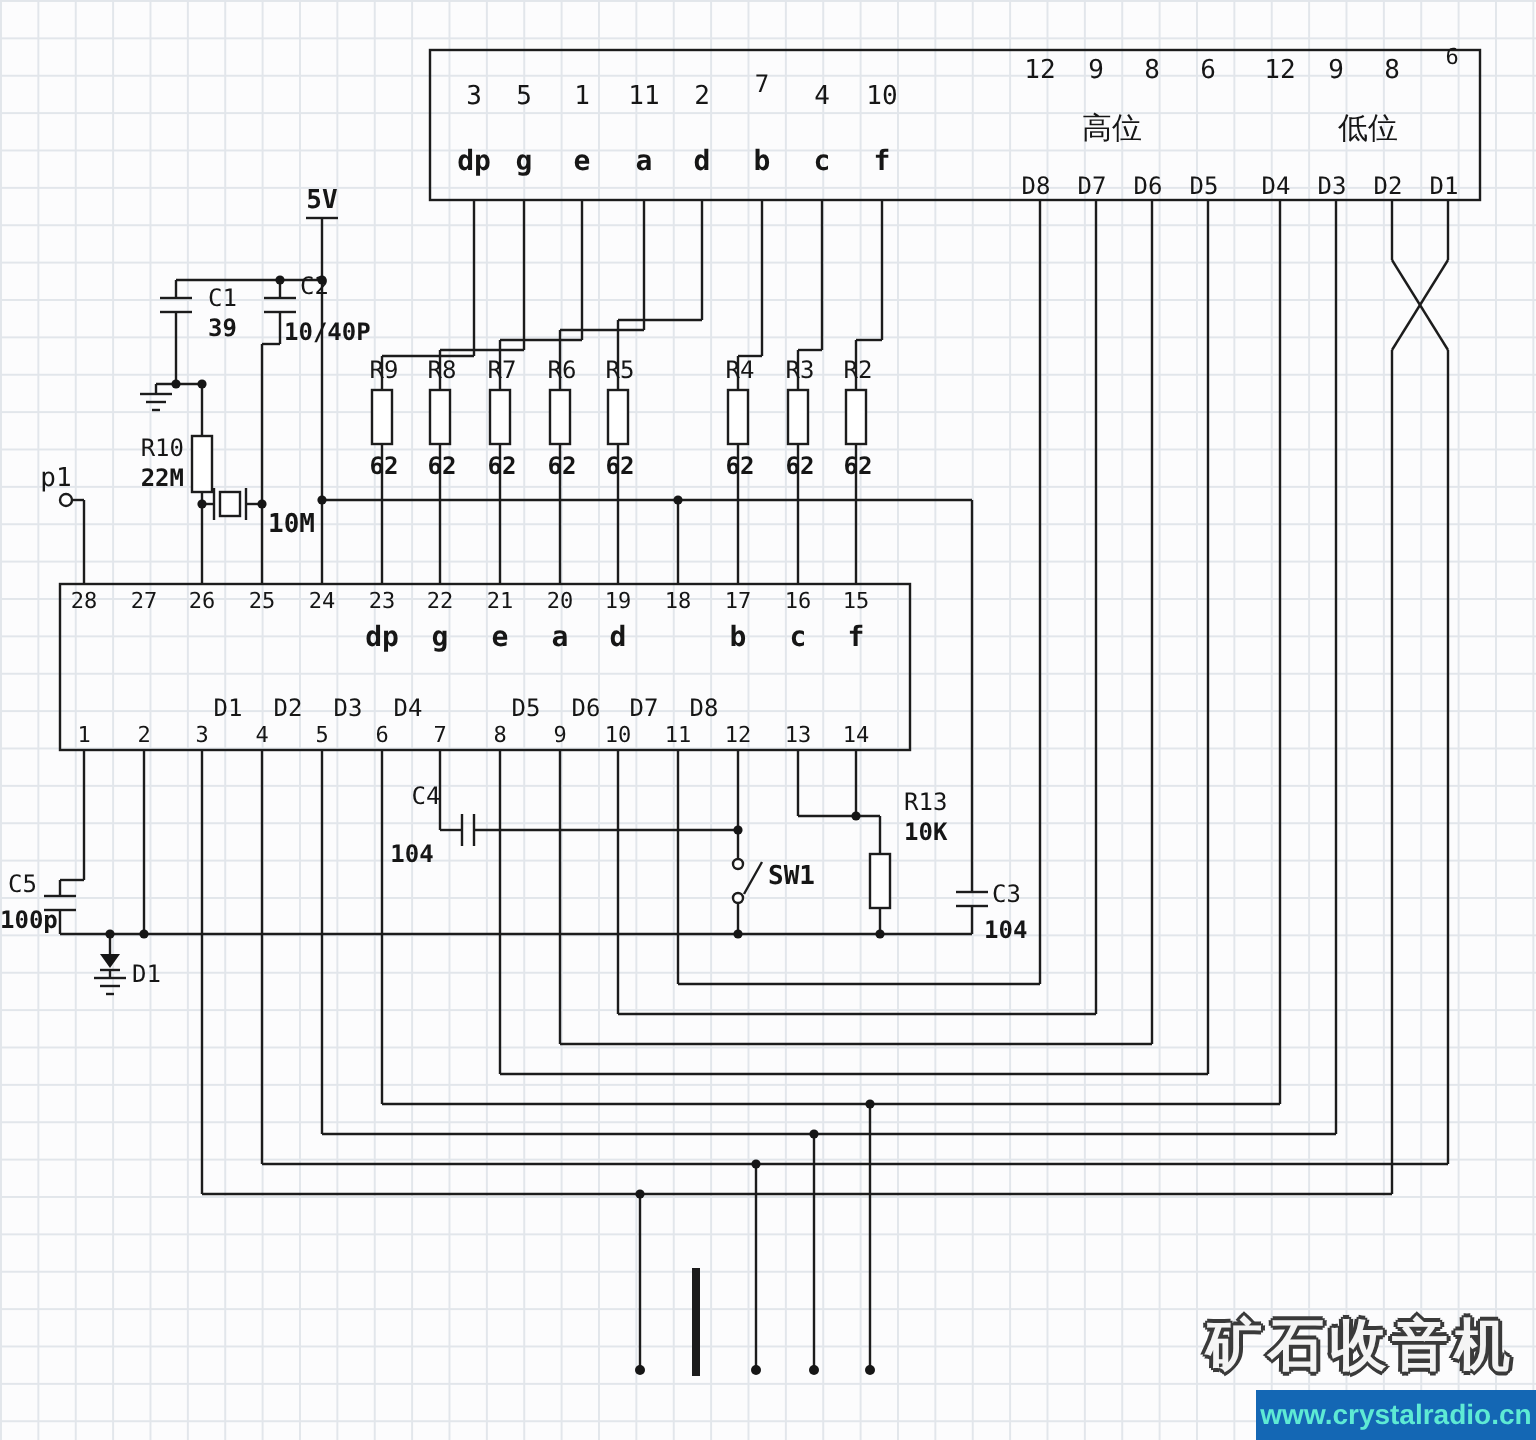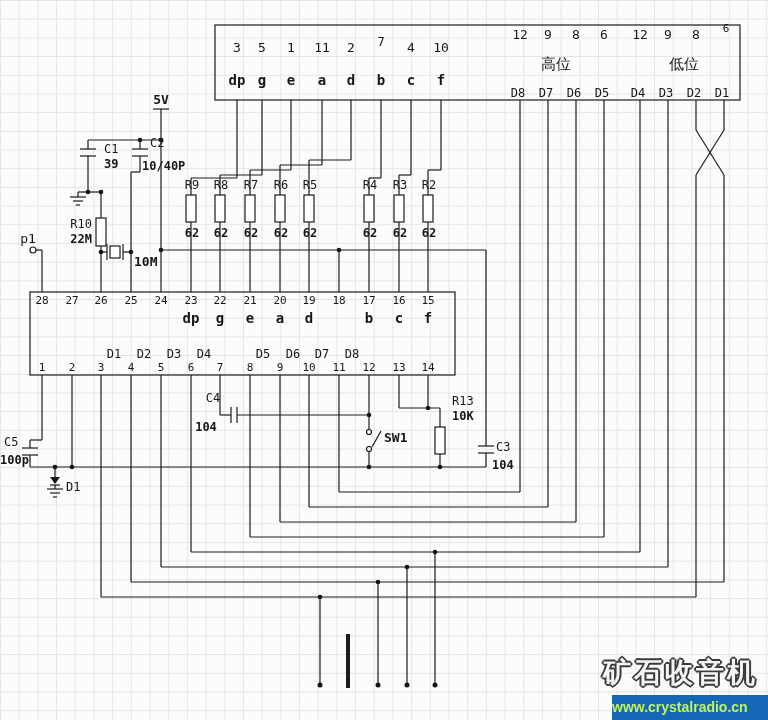--- a/index.html
+++ b/index.html
@@ -9,23 +9,23 @@
     background-image:
       linear-gradient(#e2e6eb 1px, transparent 1px),
       linear-gradient(90deg, #e2e6eb 1px, transparent 1px);
     background-size:18.7px 18.7px;
     font-family:"DejaVu Sans Mono", monospace;
   }
   svg text{fill:#161616;font-family:"DejaVu Sans Mono",monospace;}
   svg .b{font-weight:bold;}
   svg .zh{font-family:"Liberation Sans",sans-serif;}
   .wm-bar{
-    position:absolute;right:0;bottom:0;width:156px;height:25px;
-    background:#1467b4;color:#bef264;font-family:"Liberation Sans",sans-serif;
-    font-weight:bold;font-size:14px;line-height:25px;text-align:left;
+    position:absolute;right:0;bottom:0;width:140px;height:25px;
+    background:#1467b4;color:#5eead4;font-family:"Liberation Sans",sans-serif;
+    font-weight:bold;font-size:14px;line-height:25px;text-align:center;
   }
   .wm-title{
     position:absolute;right:10px;bottom:28px;
     font-family:"Liberation Sans",sans-serif;font-weight:bold;font-size:28px;
     letter-spacing:3px;color:#f4f4f4;
     text-shadow:2px 0 #3a3a3a,-2px 0 #3a3a3a,0 2px #3a3a3a,0 -2px #3a3a3a,
                 1px 1px #3a3a3a,-1px -1px #3a3a3a,1px -1px #3a3a3a,-1px 1px #3a3a3a;
     margin-top:28px;
   }
 </style>

